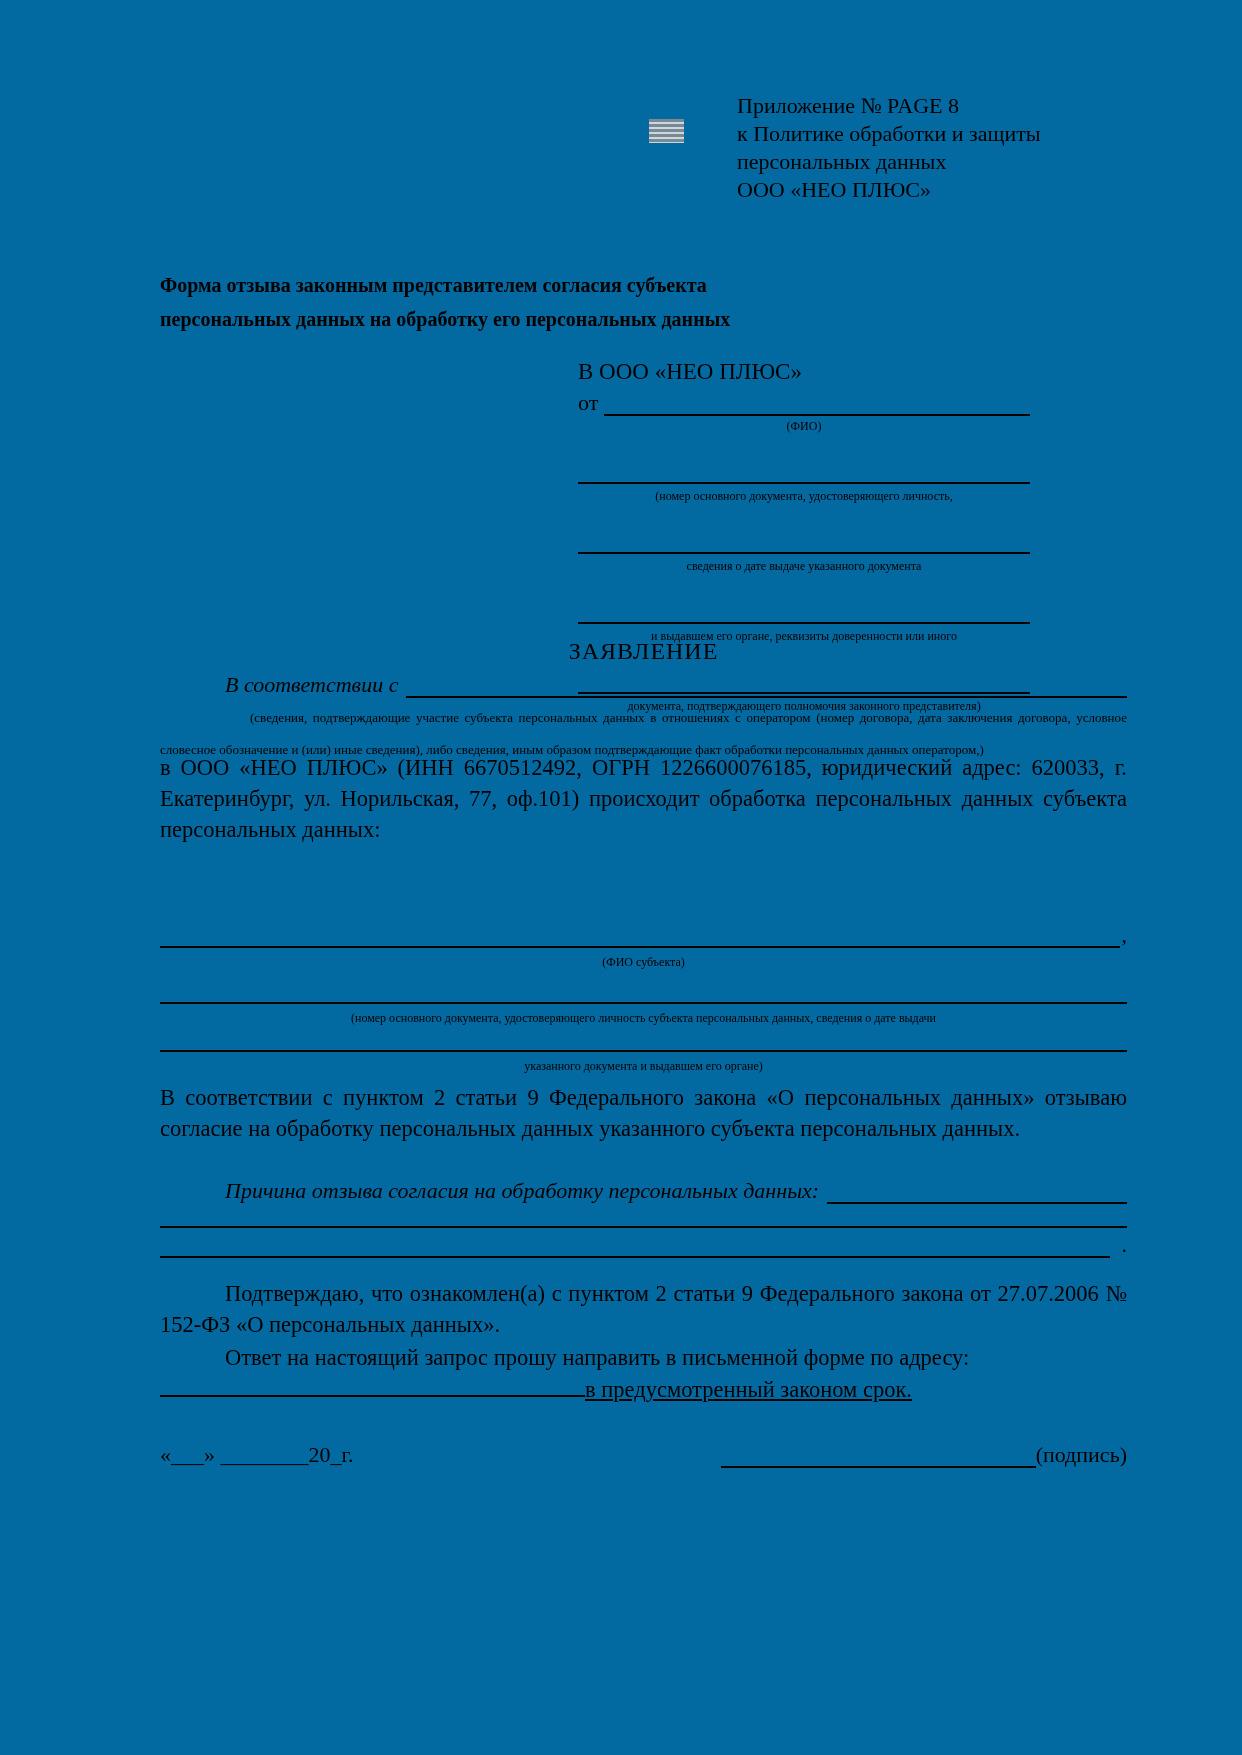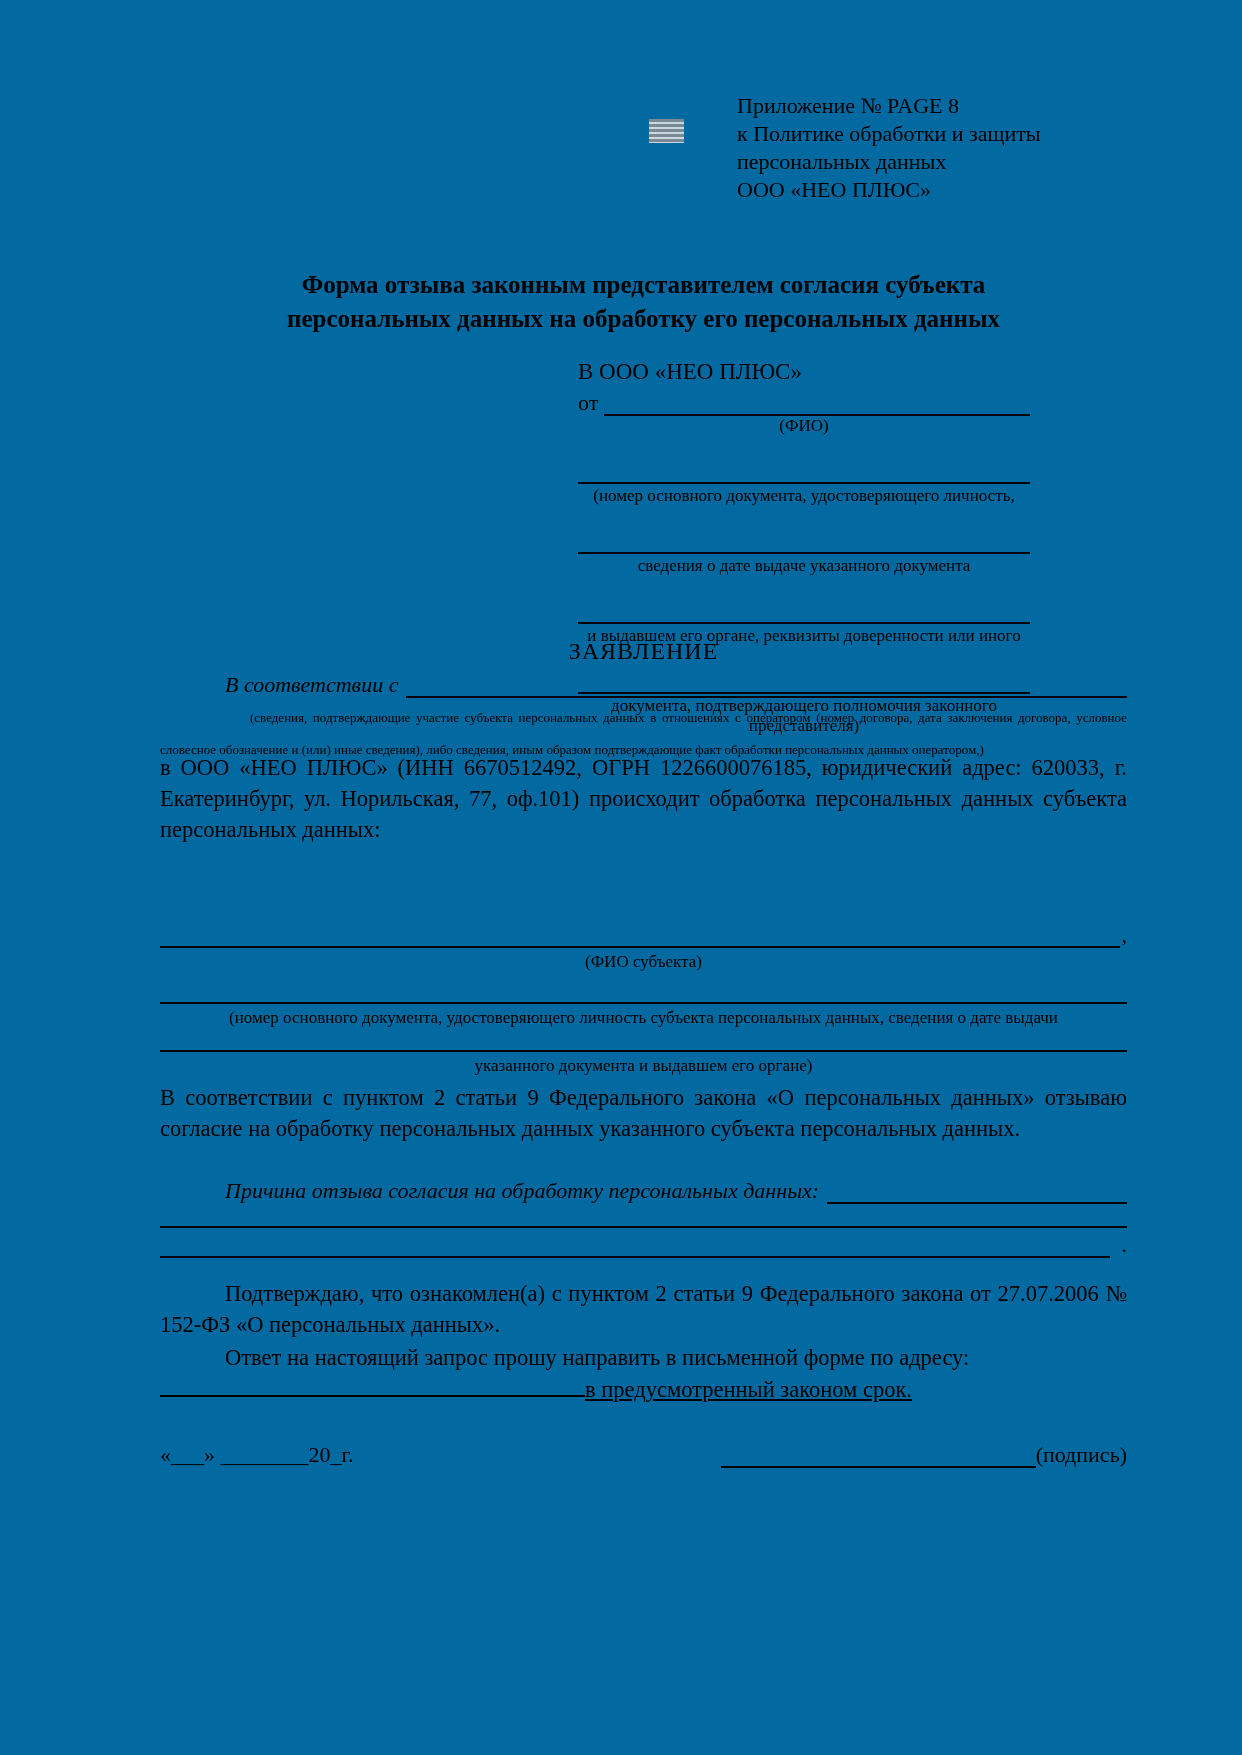--- a/index.html
+++ b/index.html
@@ -15,30 +15,30 @@
   
   .appendix{position:absolute;left:737px;top:92px;width:350px;font-size:22px;line-height:28px;}
   
   .thumb{
     position:absolute;left:649px;top:119px;width:35px;height:24px;
     background:repeating-linear-gradient(180deg,#8f8f8f 0 3px,#ececec 3px 5px);
     opacity:.85;
   }
   .title{
     position:absolute;left:160px;top:268px;width:967px;
-    text-align:center;font-weight:bold;font-size:25px;line-height:34px;
+    text-align:left;font-weight:bold;font-size:20px;line-height:34px;
   }
   
   .addr{position:absolute;left:578px;top:358px;width:452px;}
   .addr-to{font-size:23px;line-height:28px;}
   .addr-from{display:flex;align-items:flex-end;margin-top:4px;height:26px;}
   .addr-from .lbl{flex:0 0 auto;padding-right:6px;}
   .rule{flex:1 1 auto;border-bottom:2px solid #000;}
   .rule-full{border-bottom:2px solid #000;height:22px;}
-  .cap{font-size:17px;line-height:20px;text-align:center;}
+  .cap{font-size:12px;line-height:20px;text-align:center;}
   .pair{margin-top:26px;}
   .pair .rule-full{height:20px;margin-bottom:2px;}
   
   .sec{position:absolute;left:160px;width:967px;}
   .heading{ text-align:center;font-size:24px;letter-spacing:1px;}
   .flexline{display:flex;align-items:flex-end;height:26px;}
   .flexline .lead{flex:0 0 auto;padding-right:8px;font-style:italic;}
   .flexline .tail{flex:0 0 auto;padding-left:2px;}
   .indent{padding-left:65px;}
   .note{font-size:13px;line-height:32px;text-align:justify;text-indent:90px;}

